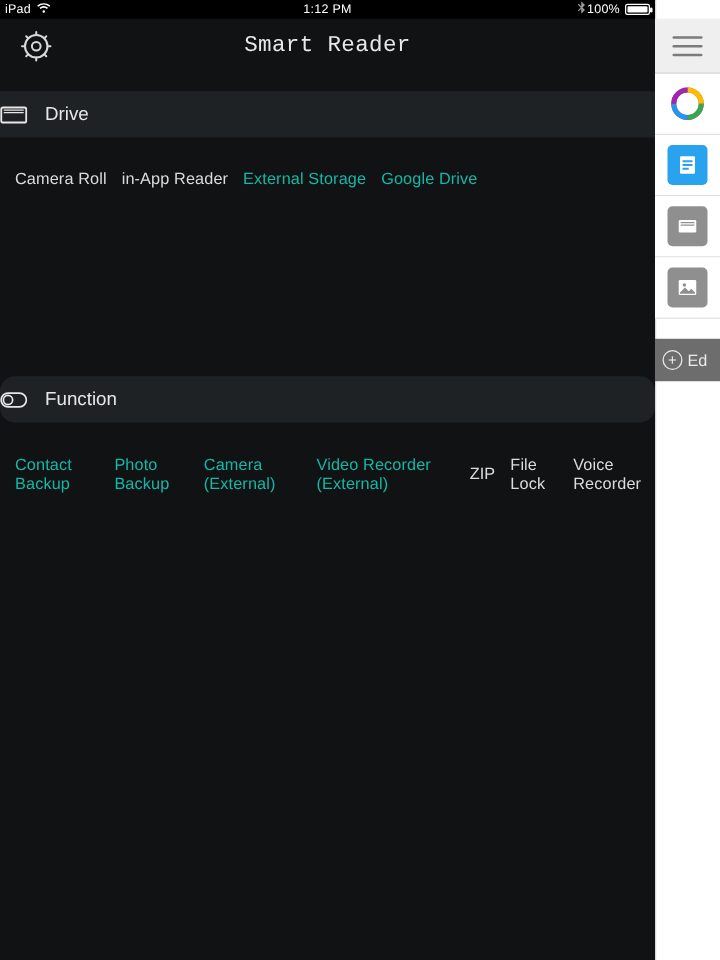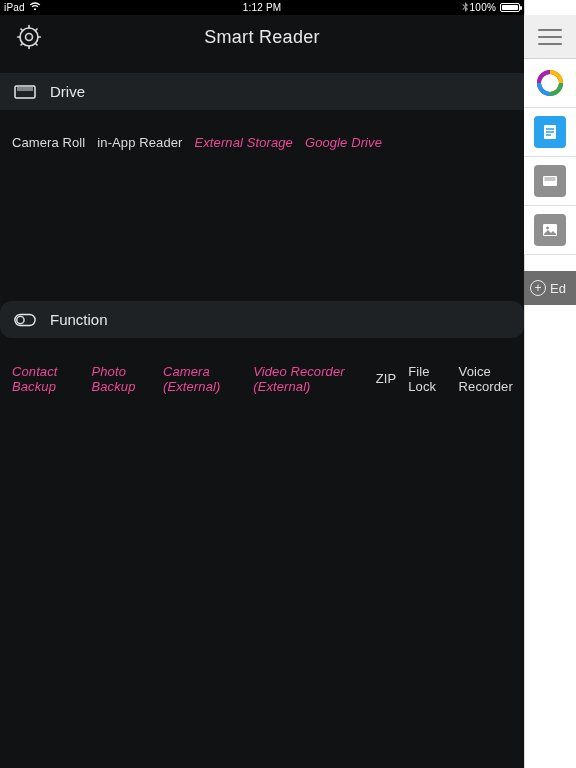--- a/index.html
+++ b/index.html
@@ -24,49 +24,49 @@
     
     .panel {
       position: absolute; top: 0; left: 0; width: 524px; height: 768px;
       background: #111214; color: #d8d8d8; z-index: 10;
     }
     .panel-header {
       position: absolute; top: 15px; left: 0; width: 524px; height: 44px;
       display: flex; align-items: center; justify-content: center;
       background: transparent;
     }
-    .panel-title { color: #e8e8e8; font-size: 18px; font-weight: 300; letter-spacing: .3px; }
+    .panel-title { color: #e8e8e8; font-size: 18px; font-weight: 300; letter-spacing: .3px; font-family: Liberation Mono, monospace; }
     .gear-btn {
       position: absolute; left: 14px; top: 50%; transform: translateY(-50%);
       width: 30px; height: 30px; display: flex; align-items: center; justify-content: center;
     }
 
     .section-header {
       position: absolute; left: 0; width: 524px; height: 37px;
       background: #1f2225; display: flex; align-items: center;
-      padding-left: 14px; gap: 14px; font-size: 15px; color: #e7e7e7;
+      gap: 14px; font-size: 15px; color: #e7e7e7;
     }
     .section-drive { top: 73px; }
     .section-function { top: 301px; border-radius: 12px; }
 
     .sec-icon { width: 22px; display:flex; justify-content:center; align-items:center; }
 
     .list {
       position: absolute; left: 0; width: 524px;
       display: flex; flex-direction: row;
     }
     .list-drive { top: 126px; }
     .list-function { top: 362px; }
 
     .list-item {
       height: 33px; display: flex; align-items: center;
       padding-left: 12px; font-size: 13px; letter-spacing: .1px;
     }
     .enabled { color: #dcdcdc; }
-    .disabled { color: #ec4899; font-style: italic; }
+    .disabled { color: #14b8a6; }
 
     
     .right-underlay {
       position: absolute; top: 0; right: 0; width: 52px; height: 768px;
       background: #ffffff; z-index: 5;
       border-left: 1px solid #d9d9d9;
     }
 
     .hamburger-area {
       position: absolute; top: 15px; right: 0; width: 52px; height: 44px;

